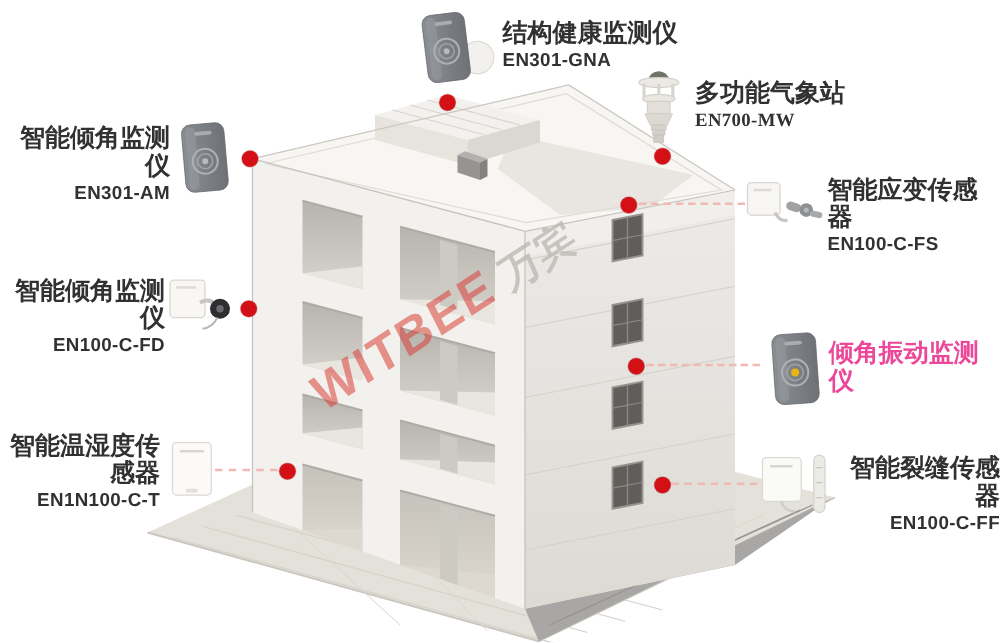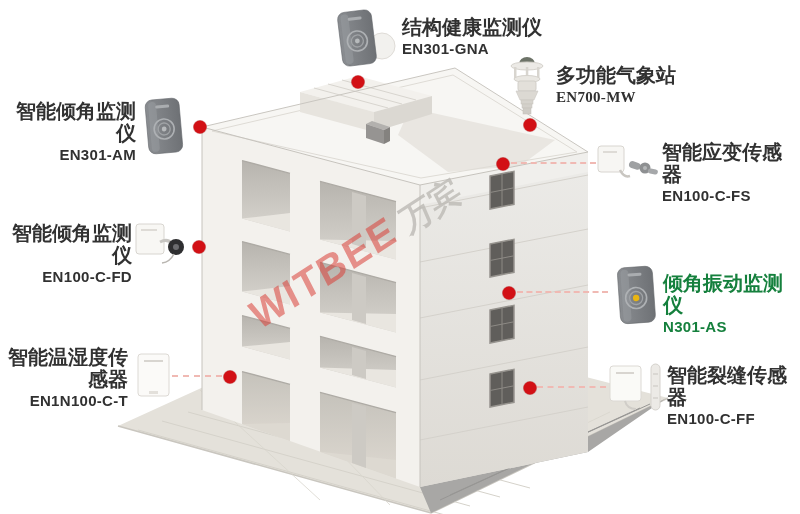--- a/index.html
+++ b/index.html
@@ -248,23 +248,22 @@
       <g transform="rotate(-4 26 32)">
         <rect x="9" y="3" width="35" height="56" rx="7" fill="url(#gDev)" stroke="#63666a" stroke-width=".6"></rect>
         <rect x="12" y="5" width="8" height="52" rx="4" fill="#9a9da1" opacity=".5"></rect>
         <circle cx="26" cy="34" r="10.5" fill="none" stroke="#aeb1b4" stroke-width="1.6"></circle>
         <circle cx="26" cy="34" r="6.5" fill="none" stroke="#a0a3a6" stroke-width="1.3"></circle>
         <circle cx="26" cy="34" r="3.2" fill="#e9b512"></circle>
         <rect x="19" y="9" width="14" height="3" rx="1.5" fill="#aaadb0"></rect>
       </g>
     </svg>
   </div>
-  <div class="label" style="left: 663px; top: 272px; color: #15803d;">
+  <div class="label" style="left: 663px; top: 272px; color: #ec4899;">
     <div class="cn">倾角振动监测仪</div>
-    <div class="model">N301-AS</div>
   </div>
   <div class="dot" style="left: 509px; top: 293px; background: rgb(210, 16, 21);"></div>
 
   <div class="label align-right" style="right: 672px; top: 346px; color: rgb(49, 49, 49);">
     <div class="cn">智能温湿度传感器</div>
     <div class="model">EN1N100-C-T</div>
   </div>
   <div class="device" style="left:136px;top:352px;">
     <svg width="36" height="48" viewBox="0 0 36 48">
       <rect x="2" y="2" width="31" height="42" rx="3" fill="#fbfaf8" stroke="#dcd9d4"></rect>
@@ -278,19 +277,19 @@
   <div class="dash" style="left: 537px; top: 386px; width: 69px; border-top-color: rgb(240, 185, 179);"></div>
   <div class="device" style="left:608px;top:362px;">
     <svg width="60" height="52" viewBox="0 0 60 52">
       <rect x="2" y="4" width="31" height="35" rx="3" fill="#fafaf7" stroke="#dcd9d4"></rect>
       <rect x="8" y="10" width="18" height="2" fill="#d8d5d0"></rect>
       <path d="M17,39 q2,8 11,8" stroke="#d0cdc8" stroke-width="2" fill="none"></path>
       <rect x="43" y="2" width="9" height="46" rx="4.5" fill="#eceae6" stroke="#d5d2cd"></rect>
       <path d="M45,12 h5 M45,24 h5 M45,36 h5" stroke="#c8c5c0" stroke-width="1"></path>
     </svg>
   </div>
-  <div class="label" style="left: 667px; top: 364px; color: rgb(49, 49, 49);">
+  <div class="label" style="left: 667px; top: 364px; color: rgb(49, 49, 49); text-align: right;">
     <div class="cn">智能裂缝传感器</div>
     <div class="model">EN100-C-FF</div>
   </div>
   <div class="dot" style="left: 530px; top: 388px; background: rgb(210, 16, 21);"></div>
 
 </div>
 
 </body></html>

